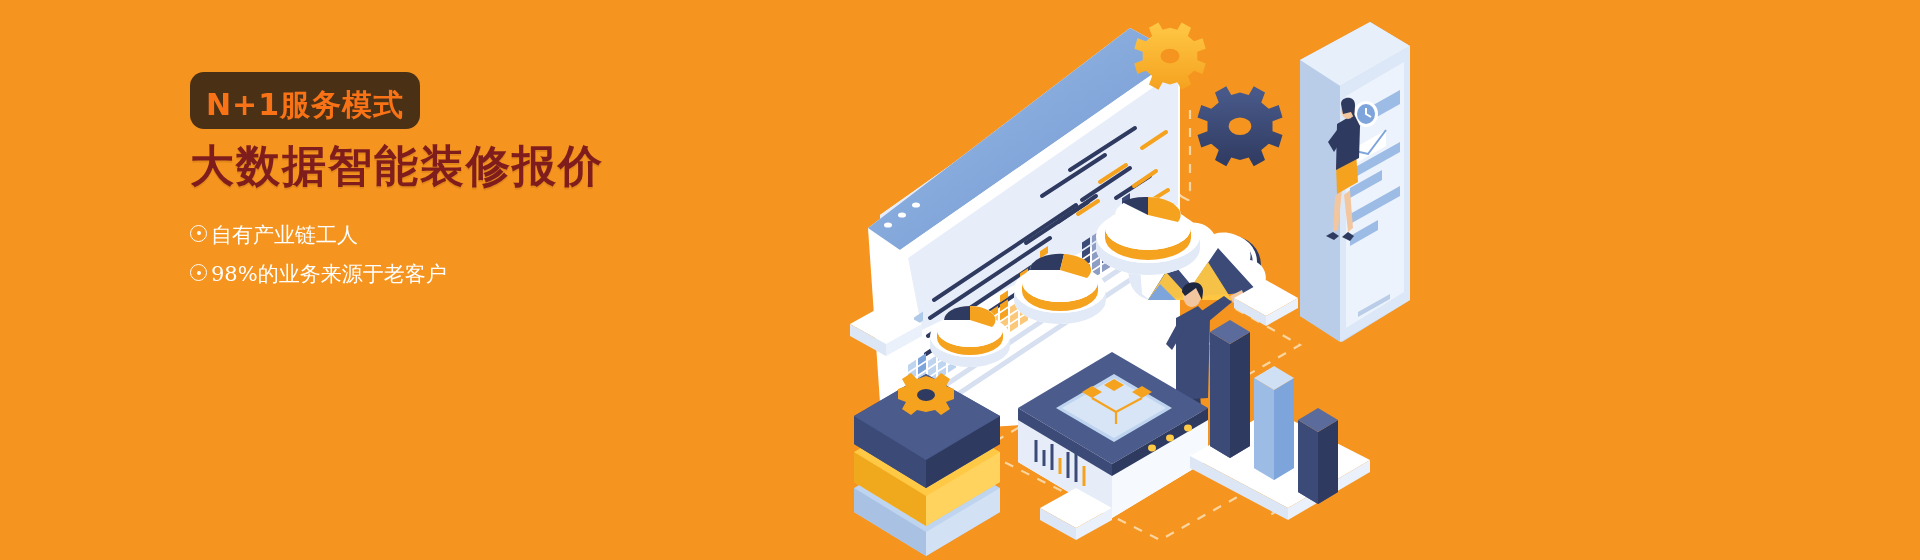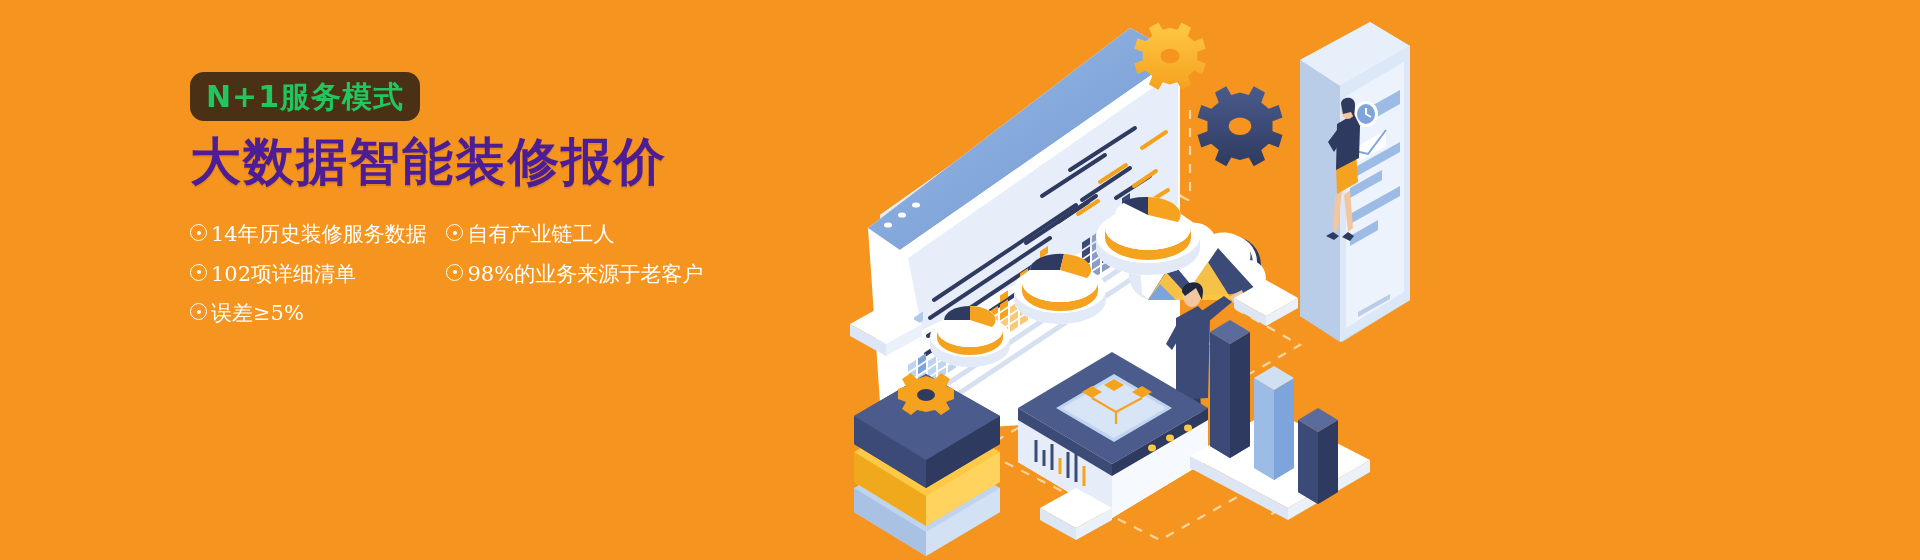--- a/index.html
+++ b/index.html
@@ -14,34 +14,34 @@
     overflow:hidden;
   }
 
   
   .copy{
     position:absolute;left:190px;top:72px;width:680px;
   }
   .badge{
     display:inline-block;
     background:#4A3116;
-    color:#22c55e;
+    color:#f97316;
     font-family:"DejaVu Sans","Liberation Sans",sans-serif;
     font-size:30px;
     font-weight:bold;
     letter-spacing:1px;
-    padding:9px 16px 8px 16px;
+    padding:17px 16px 8px 16px;
     border-radius:14px;
     line-height:1.05;
   }
   .headline{
     margin-top:14px;
-    color:#4c1d95;
+    color:#7f1d1d;
     font-family:"DejaVu Sans","Liberation Sans",sans-serif;
-    font-size:51px;
+    font-size:44px;
     font-weight:bold;
     letter-spacing:2px;
     line-height:1.05;
     white-space:nowrap;
     text-shadow:0 2px 0 rgba(150,80,10,0.18);
   }
   .bullets{
     margin-top:26px;
     position:relative;
     width:560px;
@@ -89,31 +89,20 @@
 <div class="banner">
 
   <div class="copy">
 
     <div class="badge">N+1服务模式</div>
 
     <div class="headline">大数据智能装修报价</div>
 
     <div class="bullets">
 
-      <div class="bcol left">
-        <div class="bullet">
-          <span class="dot"></span><span class="txt">14年历史装修服务数据</span>
-        </div>
-        <div class="bullet">
-          <span class="dot"></span><span class="txt">102项详细清单</span>
-        </div>
-        <div class="bullet">
-          <span class="dot"></span><span class="txt">误差≥5%</span>
-        </div>
-      </div>
 
       <div class="bcol right">
         <div class="bullet">
           <span class="dot"></span><span class="txt">自有产业链工人</span>
         </div>
         <div class="bullet">
           <span class="dot"></span><span class="txt">98%的业务来源于老客户</span>
         </div>
       </div>
 

